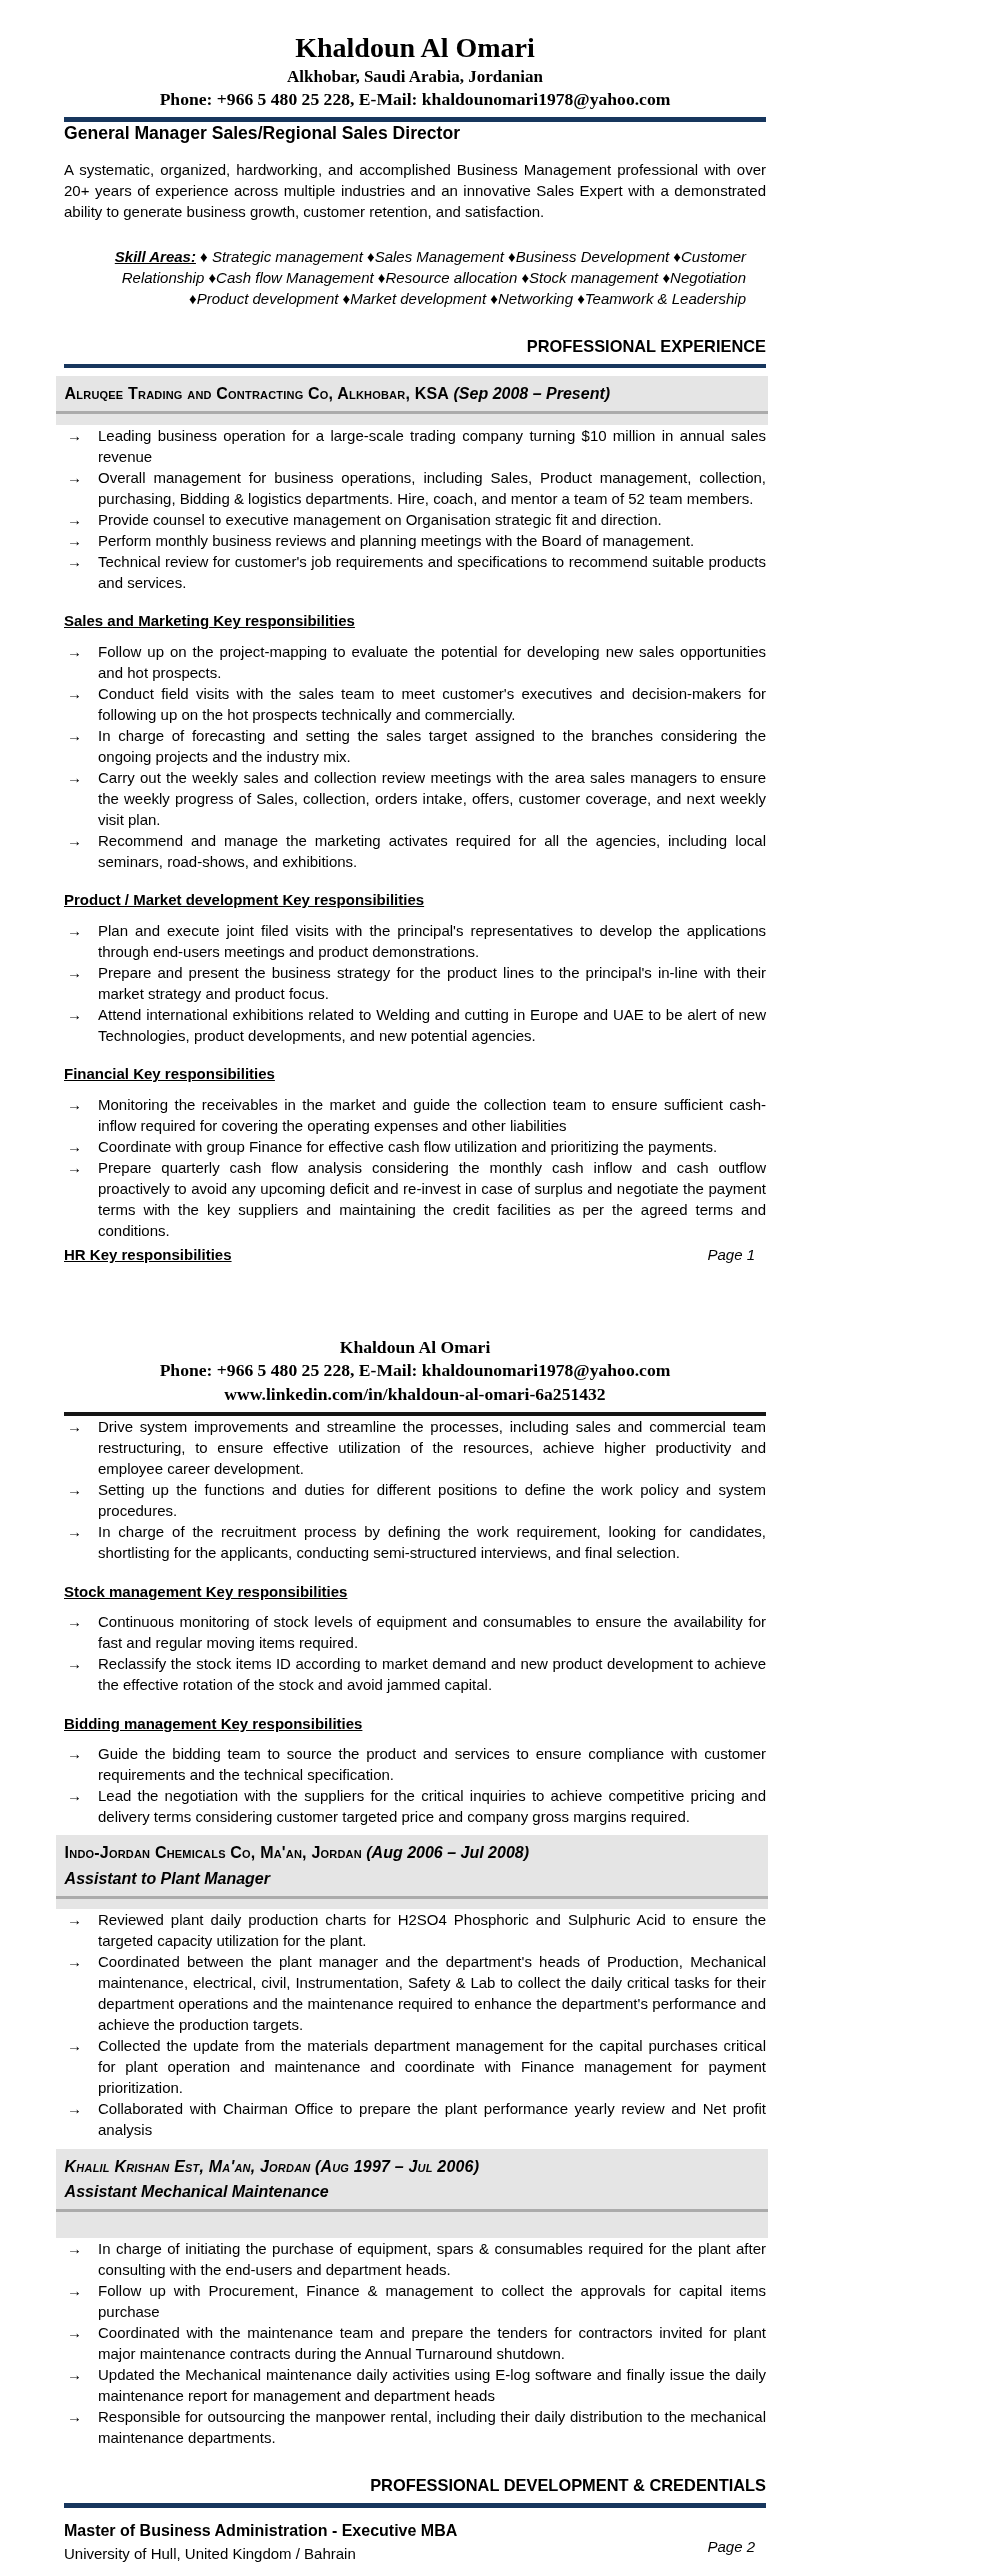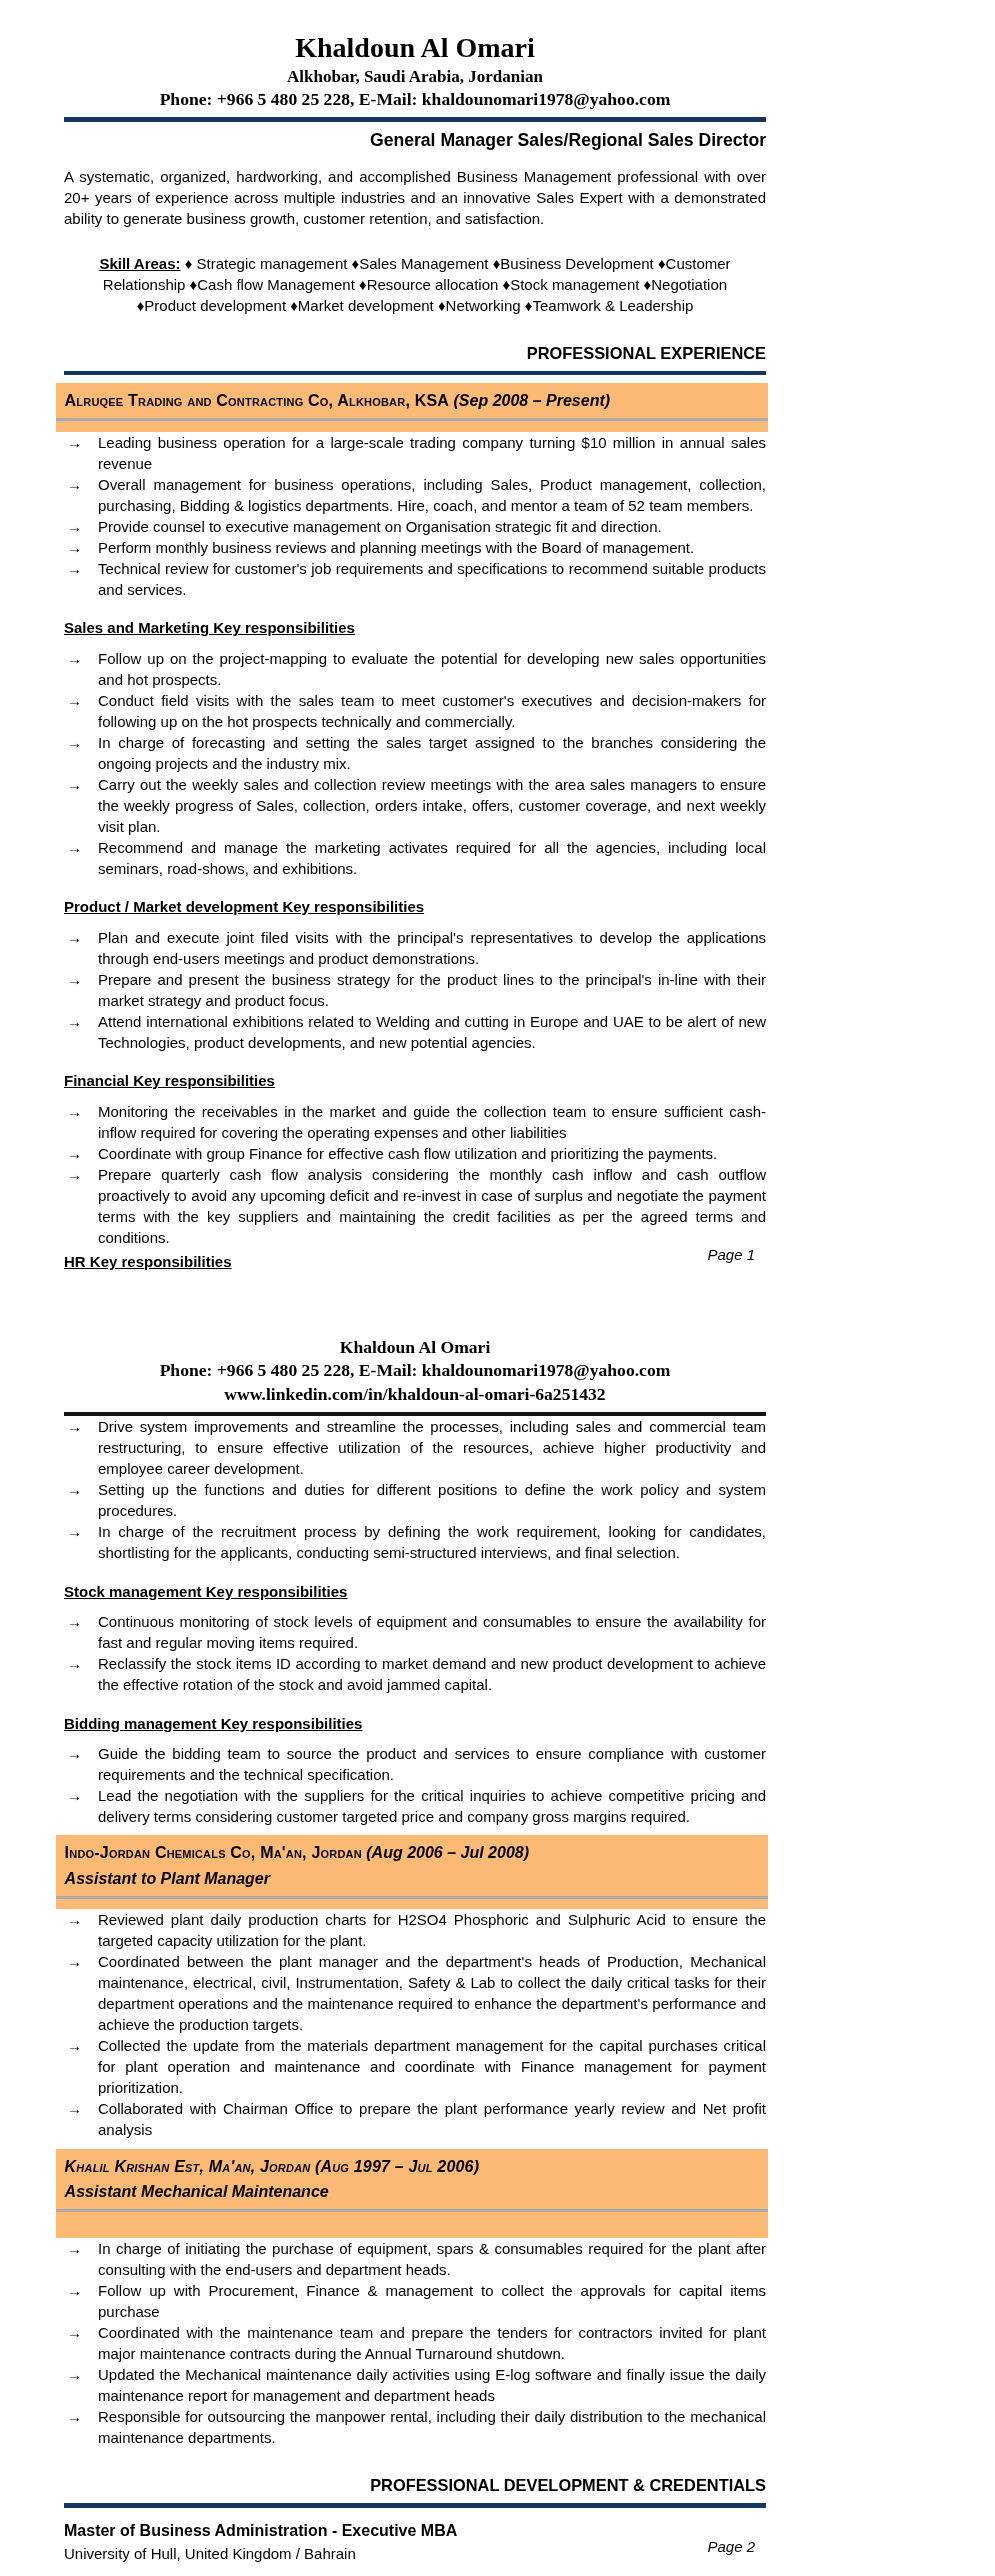--- a/index.html
+++ b/index.html
@@ -23,34 +23,34 @@
     font-size:17px; line-height:21px; text-align:center; margin-top:2.3px;
   }
   .hdr-contact {
     font-family:"Liberation Serif", serif; font-weight:bold;
     font-size:17.6px; line-height:22px; text-align:center; margin-top:1.2px;
   }
   .rule { height:4.7px; margin-top:7px; }
   .rule-navy { background:#17365d; }
   .rule-black { background:#151515; }
 
-  .doc-title { font-size:17.6px; font-weight:bold; text-align:right; margin-top:7px; line-height:22px; }
+  .doc-title { font-size:17.6px; font-weight:bold; text-align:left; margin-top:0; line-height:22px; }
 
   .summary { font-size:15px; line-height:21px; text-align:justify; margin-top:15px; }
 
   .skills-line {
-    font-size:15px; line-height:21px; text-align:center;
+    font-size:15px; line-height:21px; font-style:italic; text-align:right;
     margin-top:23.4px; padding:0 20px;
   }
   .skills-line .skills-label { font-weight:bold; text-decoration:underline; }
 
   .sec-head { font-size:16.4px; font-weight:bold; text-align:right; margin-top:27px; line-height:21px; }
 
   
-  .job-box { background:#fdba74; margin-top:8.2px; margin-left:-7.6px; margin-right:-2.3px; }
+  .job-box { background:#e5e5e5; margin-top:8.2px; margin-left:-7.6px; margin-right:-2.3px; }
   .job-box-inner { padding:7px 8.2px 0 8.2px; }
   .job-company-line { font-size:16px; line-height:21px; font-weight:bold; }
   .smallcaps { font-variant:small-caps; letter-spacing:0.2px; }
   .job-dates { font-style:italic; }
   .job-role { font-size:16px; line-height:21px; font-weight:bold; font-style:italic; margin-top:4.7px; }
   .job-divider { height:2.9px; background:#ababab; margin-top:7px; }
   .box-tail { height:10.5px; }
   .box-tail-tall { height:26px; }
   .job3-line { font-style:italic; }
 

